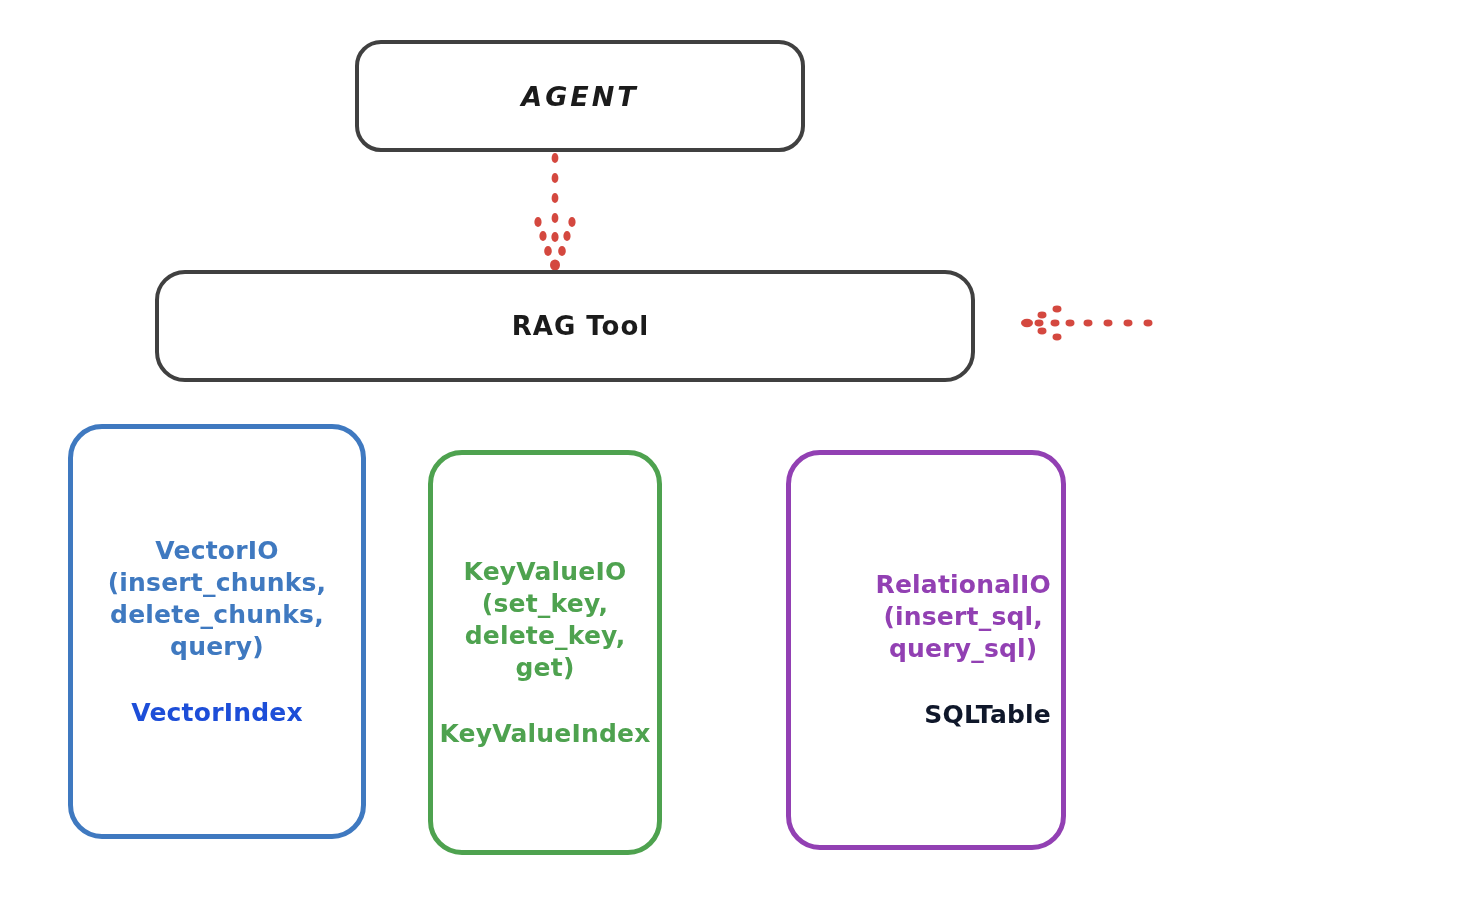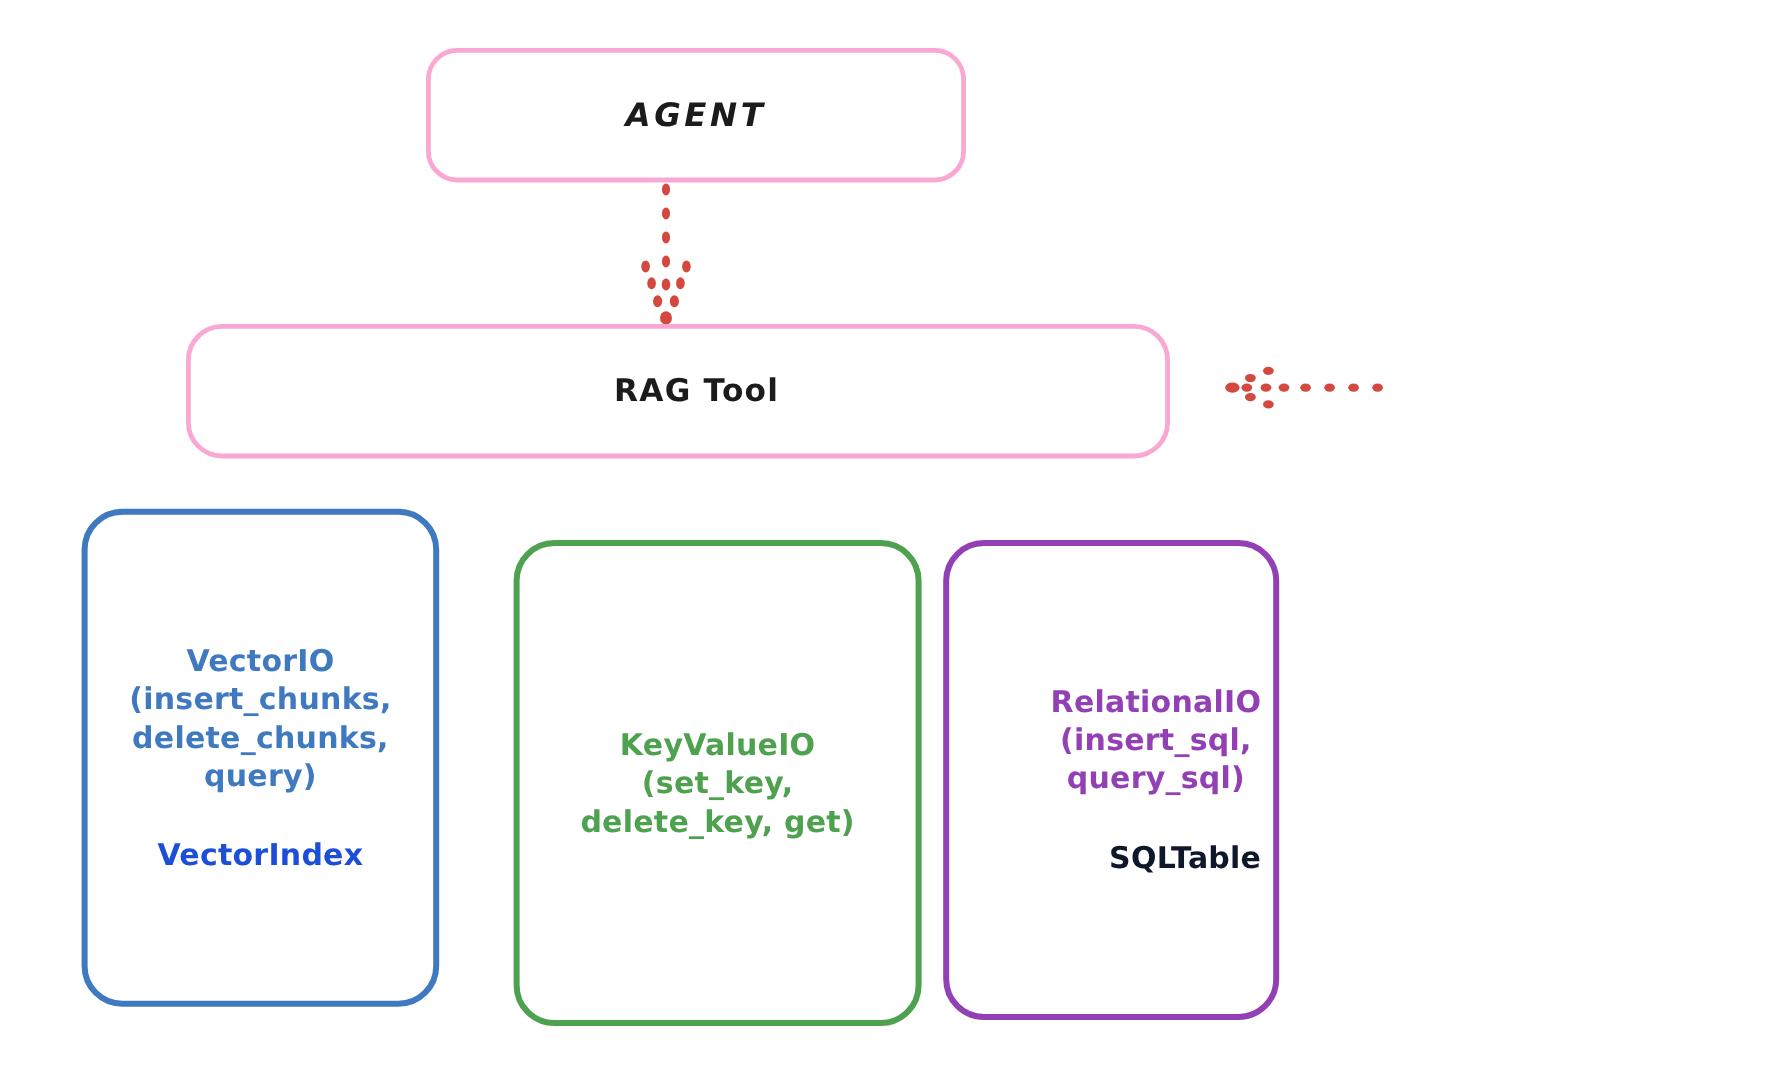--- a/index.html
+++ b/index.html
@@ -26,21 +26,21 @@
     box-sizing: border-box;
     background: #ffffff;
     display: flex;
     align-items: center;
     justify-content: center;
     text-align: center;
   }
 
   
   .box-dark {
-    border: 4px solid #f9a8d4;
+    border: 4px solid #404040;
     border-radius: 26px;
     align-items: center;
   }
   .box-dark .box-title {
     font-family: "DejaVu Sans", sans-serif;
     font-style: italic;
     font-weight: 700;
     letter-spacing: 1.5px;
     color: #1b1b1b;
   }
@@ -95,21 +95,21 @@
 
   #vector-box {
     left: 68px;
     top: 424px;
     width: 298px;
     height: 415px;
   }
   #kv-box {
     left: 428px;
     top: 450px;
-    width: 340px;
+    width: 234px;
     height: 405px;
   }
   #relational-box {
     left: 786px;
     top: 450px;
     width: 280px;
     height: 400px;
     align-items: flex-end;
   }
 
@@ -200,20 +200,21 @@
 (insert_chunks,
 delete_chunks,
 query)</span>
     <span class="provider-text provider-index" style="color:#1d4ed8">VectorIndex</span>
   </div>
 
   <div class="box box-provider" id="kv-box" style="border-color:#4ea24f">
     <span class="provider-text provider-api" style="color:#4ea24f">KeyValueIO
 (set_key,
 delete_key, get)</span>
+    <span class="provider-text provider-index" style="color:#4ea24f">KeyValueIndex</span>
   </div>
 
   <div class="box box-provider" id="relational-box" style="border-color:#9240b3">
     <span class="provider-text provider-api" style="color:#9240b3">RelationalIO
 (insert_sql,
 query_sql)</span>
     <span class="provider-text provider-index" style="color:#0f172a">SQLTable</span>
   </div>
 
 </div>

